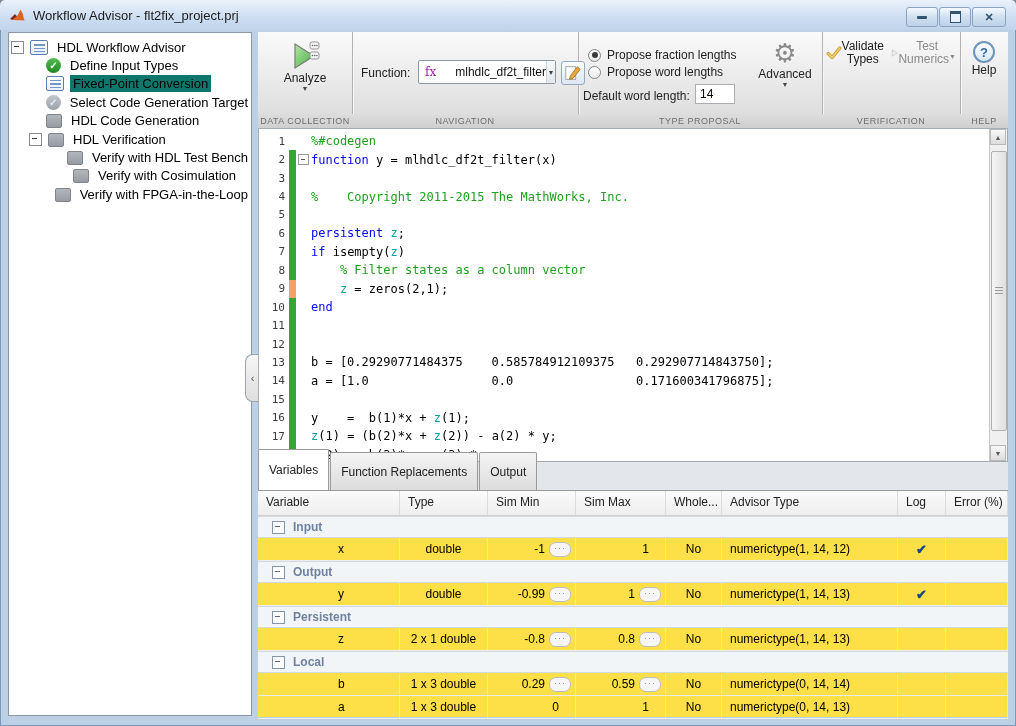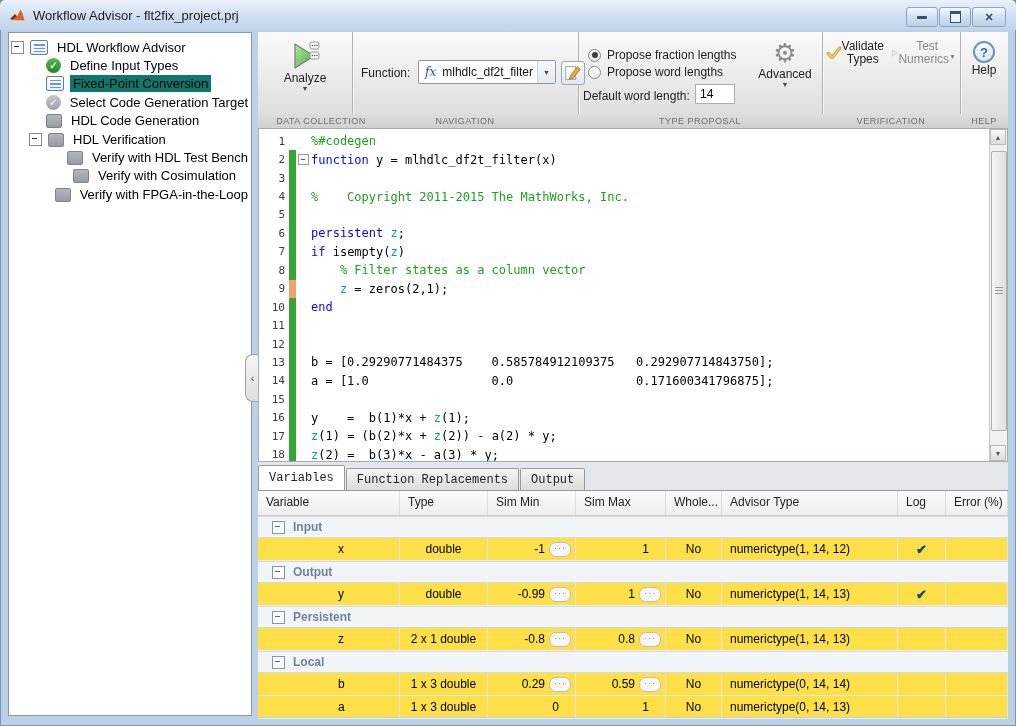--- a/index.html
+++ b/index.html
@@ -46,21 +46,21 @@
     background:linear-gradient(#fafafa,#e0e0e0 80%,#d8d8d8);border-bottom:1px solid #b7b7b7;}
   .tb-sep{position:absolute;top:0;width:1px;height:96px;background:#b2b2b2;box-shadow:1px 0 0 #f6f6f6;}
   .tb-strip{position:absolute;left:0;top:82px;width:750px;height:14px;background:linear-gradient(#dddddd,#cfcfcf);}
   .tb-label{position:absolute;top:84px;font-size:9px;color:#6e6e6e;letter-spacing:.5px;text-align:center;}
   .tb-btn-label{font-size:12px;color:#222;text-align:center;line-height:13px;}
   .drop-arrow{font-size:7px;color:#444;line-height:8px;text-align:center;}
   .analyze{position:absolute;left:14px;top:8px;width:66px;height:72px;display:flex;flex-direction:column;align-items:center;}
   .fnlabel{position:absolute;left:103px;top:34px;font-size:12px;color:#222;}
   .combo{position:absolute;left:160px;top:28px;width:138px;height:24px;background:#fff;border:1px solid #8a98a8;
     border-radius:2px;display:flex;align-items:center;box-sizing:border-box;}
-  .combo .fx{font-family:"DejaVu Serif",serif;font-style:italic;color:#1d4ed8;font-size:12px;margin:0 6px 0 6px;}
+  .combo .fx{font-family:"DejaVu Serif",serif;color:#a21caf;font-size:12px;margin:0 19px 0 6px;}
   .combo .val{font-size:12px;color:#111;flex:1;}
   .combo .arr{width:17px;align-self:stretch;border-left:1px solid #c9d1da;background:linear-gradient(#f6f8fa,#e2e8ee);
     display:flex;align-items:center;justify-content:center;font-size:7px;color:#444;}
   .editbtn{position:absolute;left:303px;top:29px;width:22px;height:22px;border:1px solid #93a9c3;border-radius:3px;
     background:linear-gradient(#fdfdfd,#dce6f2);display:flex;align-items:center;justify-content:center;}
   .radio-row{position:absolute;left:330px;font-size:12px;color:#222;display:flex;align-items:center;height:14px;}
   .radio{width:11px;height:11px;border:1px solid #858585;border-radius:50%;background:linear-gradient(#fff,#e9e9e9);
     margin-right:6px;position:relative;flex:none;}
   .radio.sel::after{content:"";position:absolute;left:2.5px;top:2.5px;width:6px;height:6px;border-radius:50%;background:#3a3a3a;}
   .dwl-label{position:absolute;left:325px;top:57px;font-size:12px;color:#222;}
@@ -91,21 +91,21 @@
   .sbtn{position:absolute;left:0;width:16px;height:16px;background:linear-gradient(#f8f8f8,#dcdcdc);
     border:1px solid #b8b8b8;box-sizing:border-box;display:flex;align-items:center;justify-content:center;
     font-size:7px;color:#555;}
   .sthumb{position:absolute;left:1px;top:22px;width:14px;height:278px;background:linear-gradient(to right,#f5f5f5,#dfdfdf);
     border:1px solid #b0b0b0;border-radius:2px;}
   .sthumb::after{content:"";position:absolute;left:3px;right:3px;top:50%;margin-top:-4px;height:8px;
     background:repeating-linear-gradient(to bottom,#9a9a9a 0 1px,transparent 1px 3px);}
   
   .tabsbar{position:absolute;left:0;top:434px;width:750px;height:24px;display:flex;align-items:flex-end;}
   .tab{height:21px;border:1px solid #9a9a9a;border-bottom:none;border-radius:2px 2px 0 0;margin-right:1px;
-    background:linear-gradient(#f4f4f4,#dcdcdc);font-size:12px;color:#222;padding:0 10px;display:flex;align-items:center;font-family:Liberation Mono, monospace;}
+    background:linear-gradient(#f4f4f4,#dcdcdc);font-size:12px;color:#222;padding:8px 10px;display:flex;align-items:center;}
   .tab.active{height:24px;background:#fff;font-weight:normal;}
   
   .vartable{position:absolute;left:0;top:458px;width:750px;height:226px;background:#fde047;border-top:1px solid #9a9a9a;}
   .thead{display:grid;grid-template-columns:142px 88px 88px 90px 56px 176px 48px 62px;height:24px;
     background:linear-gradient(#fbfbfb,#eeeeee);border-bottom:1px solid #cfcfcf;}
   .thead span{font-size:12px;color:#222;padding:4px 0 0 8px;border-right:1px solid #dcdcdc;white-space:nowrap;overflow:hidden;}
   .group-row{height:22px;background:#f2f5f8;border-top:1px solid #d4dae0;border-bottom:1px solid #d4dae0;
     display:flex;align-items:center;box-sizing:border-box;}
   .gexp{width:11px;height:11px;border:1px solid #8696aa;background:#fff;position:relative;margin:0 8px 0 14px;flex:none;}
   .gexp::after{content:"";position:absolute;left:2px;top:4.5px;width:5px;height:1px;background:#56687e;}
@@ -202,21 +202,21 @@
     </div>
 
   <div class="main">
 
     <div class="toolbar">
       <div class="tb-sep" style="left:94px"></div>
       <div class="tb-sep" style="left:320px"></div>
       <div class="tb-sep" style="left:564px"></div>
       <div class="tb-sep" style="left:702px"></div>
       <div class="tb-strip"></div>
-      <div class="tb-label" style="left:16px;width:94px">DATA COLLECTION</div>
+      <div class="tb-label" style="left:0;width:94px">DATA COLLECTION</div>
       <div class="tb-label" style="left:94px;width:226px">NAVIGATION</div>
       <div class="tb-label" style="left:320px;width:244px">TYPE PROPOSAL</div>
       <div class="tb-label" style="left:564px;width:138px">VERIFICATION</div>
       <div class="tb-label" style="left:702px;width:48px">HELP</div>
 
       <div class="analyze">
         <svg width="32" height="32" viewBox="0 0 32 32">
           <defs>
               <linearGradient id="gtri" x1="0" y1="0" x2="1" y2="1">
             <stop offset="0" stop-color="#b8e6a8"></stop>

